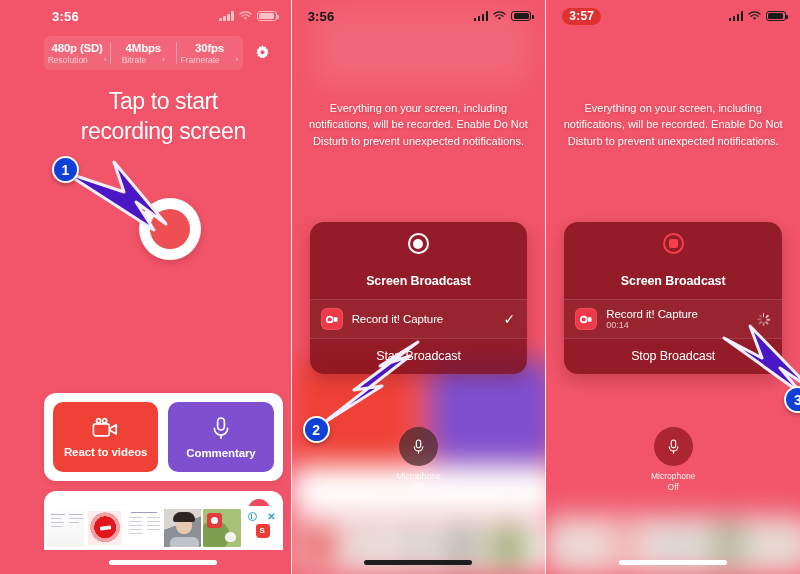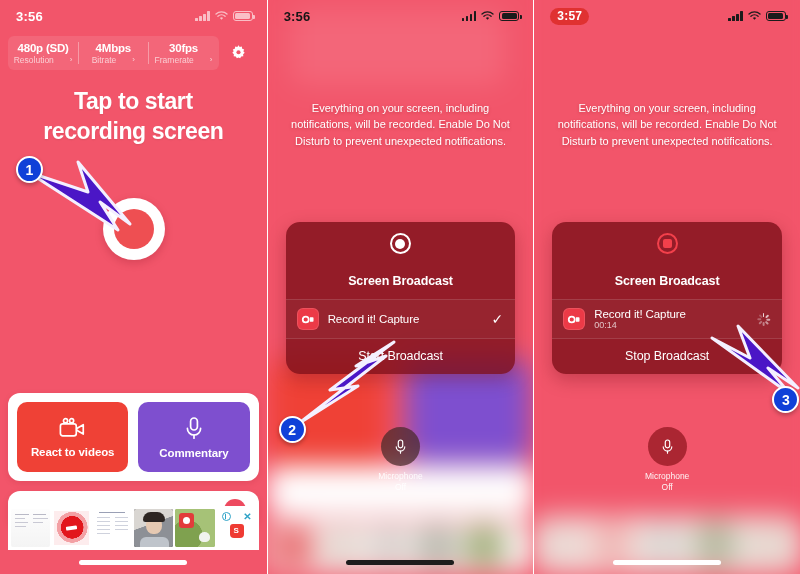--- a/index.html
+++ b/index.html
@@ -2,21 +2,21 @@
 <html><head>
 <meta charset="utf-8">
 <style>
   * { box-sizing: border-box; margin: 0; padding: 0; }
   body {
     width: 800px; height: 574px;
     font-family: "Liberation Sans", sans-serif;
     background: #f2556a;
     overflow: hidden;
   }
-  .strip { display: flex; width: 800px; height: 574px; }
+  .strip { display: flex; width: 800px; height: 574px; padding-left: 36px; }
   .panel { position: relative; width: 266.66px; height: 574px; overflow: hidden; background: #f2556a; }
   .panel + .panel { border-left: 1px solid #ffffff; }
 
   
   .statusbar {
     position: absolute; top: 0; left: 0; right: 0; height: 28px;
     display: flex; align-items: center; justify-content: space-between;
     padding: 4px 14px 0 16px; z-index: 30;
   }
   .st-time { font-size: 13px; font-weight: bold; color: #fff; letter-spacing: .2px; }
@@ -56,21 +56,21 @@
     width: 1px; background: rgba(255,255,255,.35);
   }
   .setting .val { font-size: 11.5px; font-weight: bold; color: #fff; letter-spacing: -.2px; }
   .setting .sub { font-size: 8.5px; color: rgba(255,255,255,.68); display: flex; align-items: center; gap: 16px; }
   .chev { font-size: 8px; line-height: 1; }
   .gear-btn { width: 40px; display: flex; align-items: center; justify-content: center; }
   .gear { width: 19px; height: 19px; display: block; }
 
   .headline {
     position: absolute; top: 86px; left: 0; right: 0; text-align: center;
-    color: #fff; font-weight: bold; font-size: 23px; line-height: 1.32;
+    color: #fff; font-weight: normal; font-size: 23px; line-height: 1.32;
     letter-spacing: -.4px; z-index: 10;
     text-shadow: 0 1px 2px rgba(0,0,0,.08);
   }
 
   .rec-btn {
     position: absolute; left: 103px; top: 198px; width: 62px; height: 62px;
     border-radius: 50%; background: #ffffff; z-index: 8;
     box-shadow: 0 3px 9px rgba(120,10,25,.22);
     display: flex; align-items: center; justify-content: center;
   }

